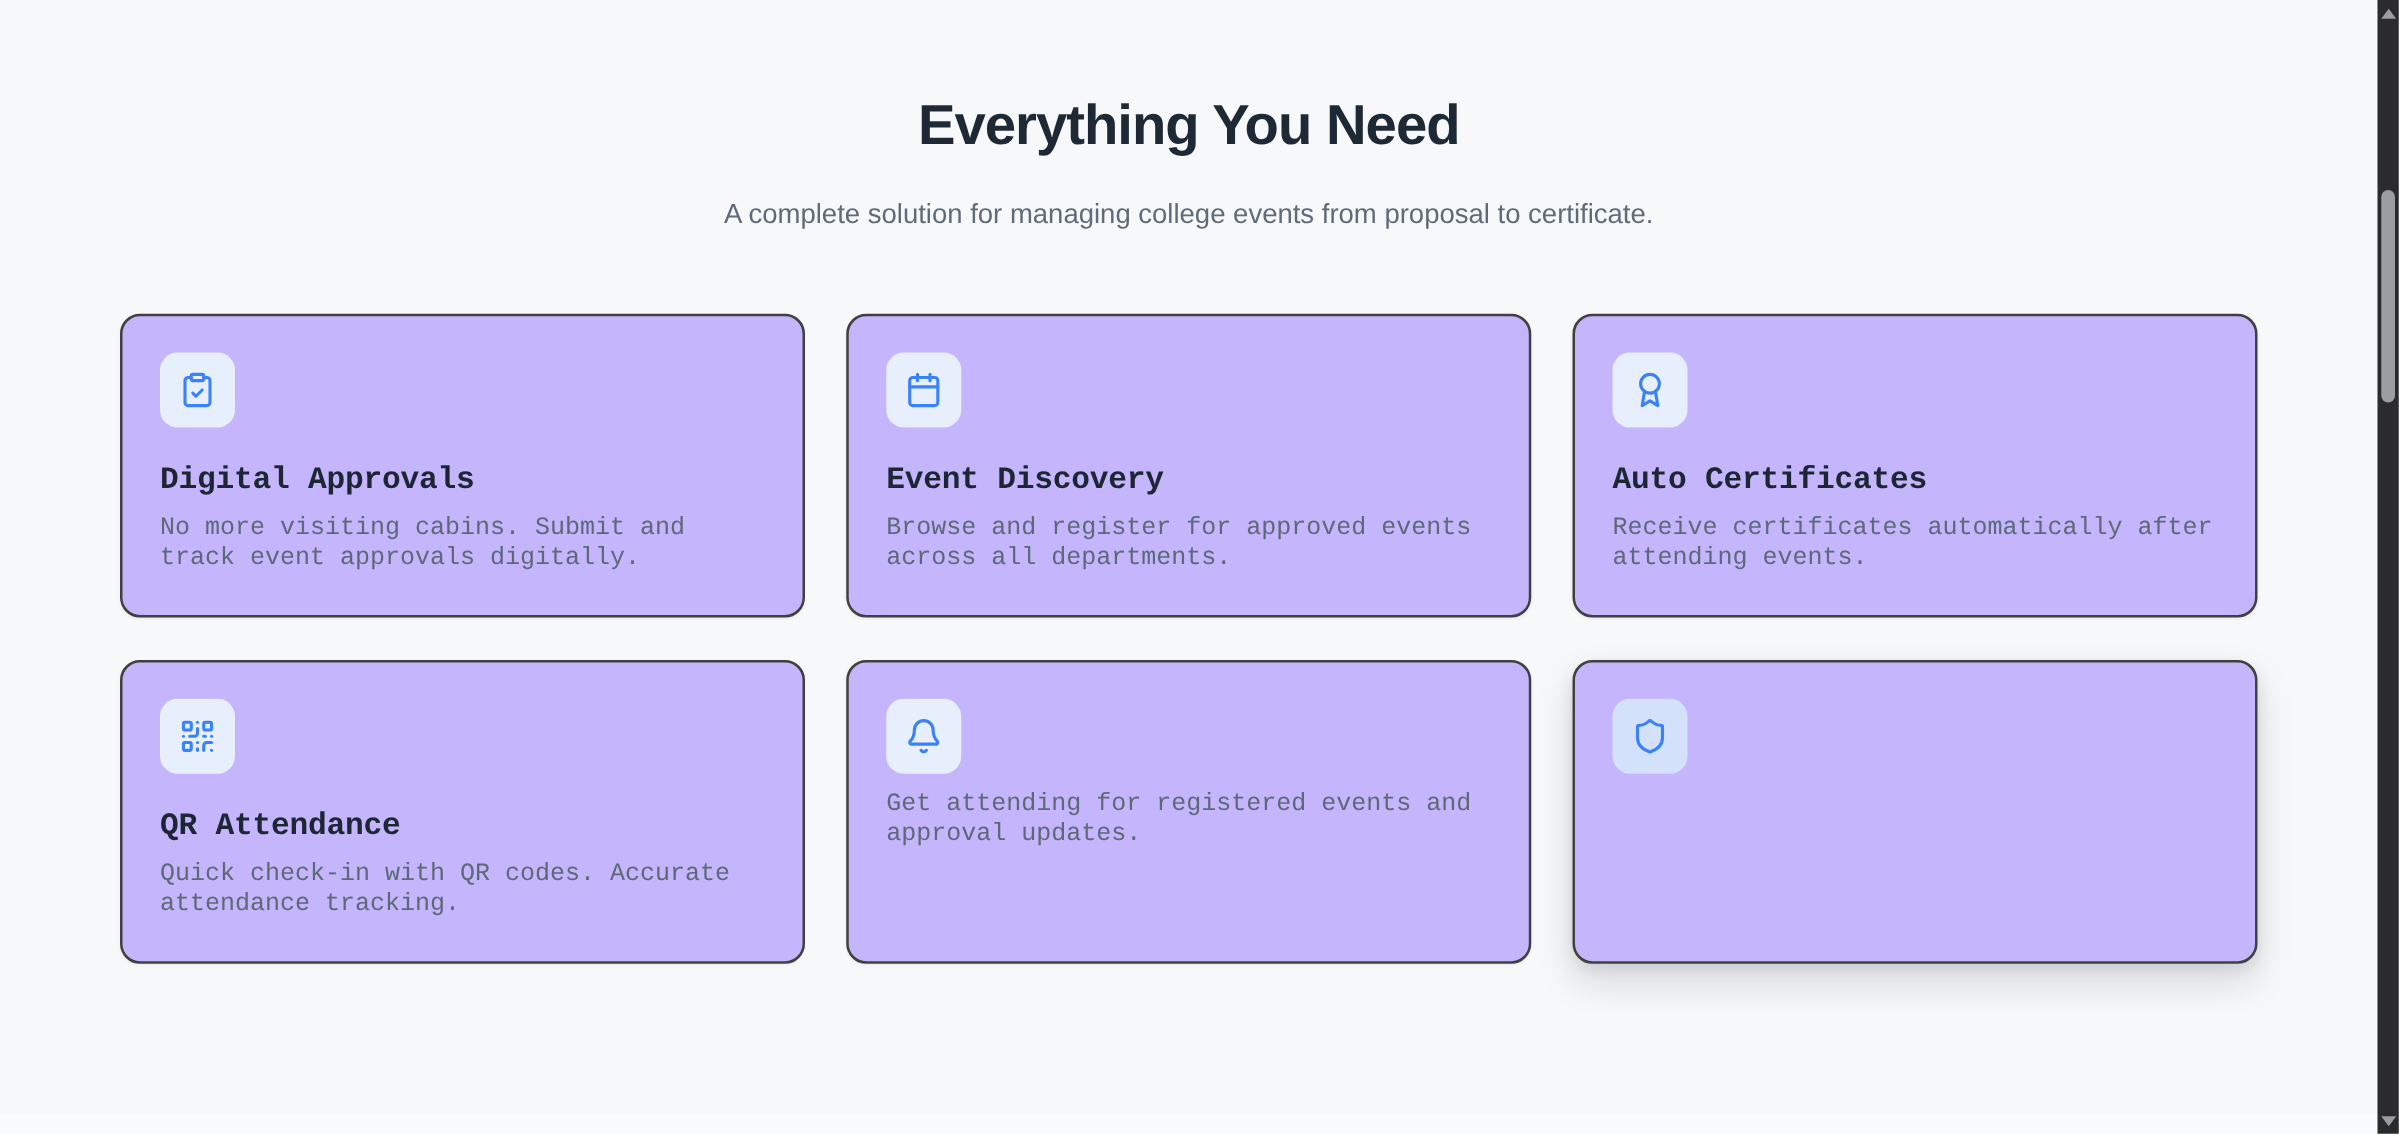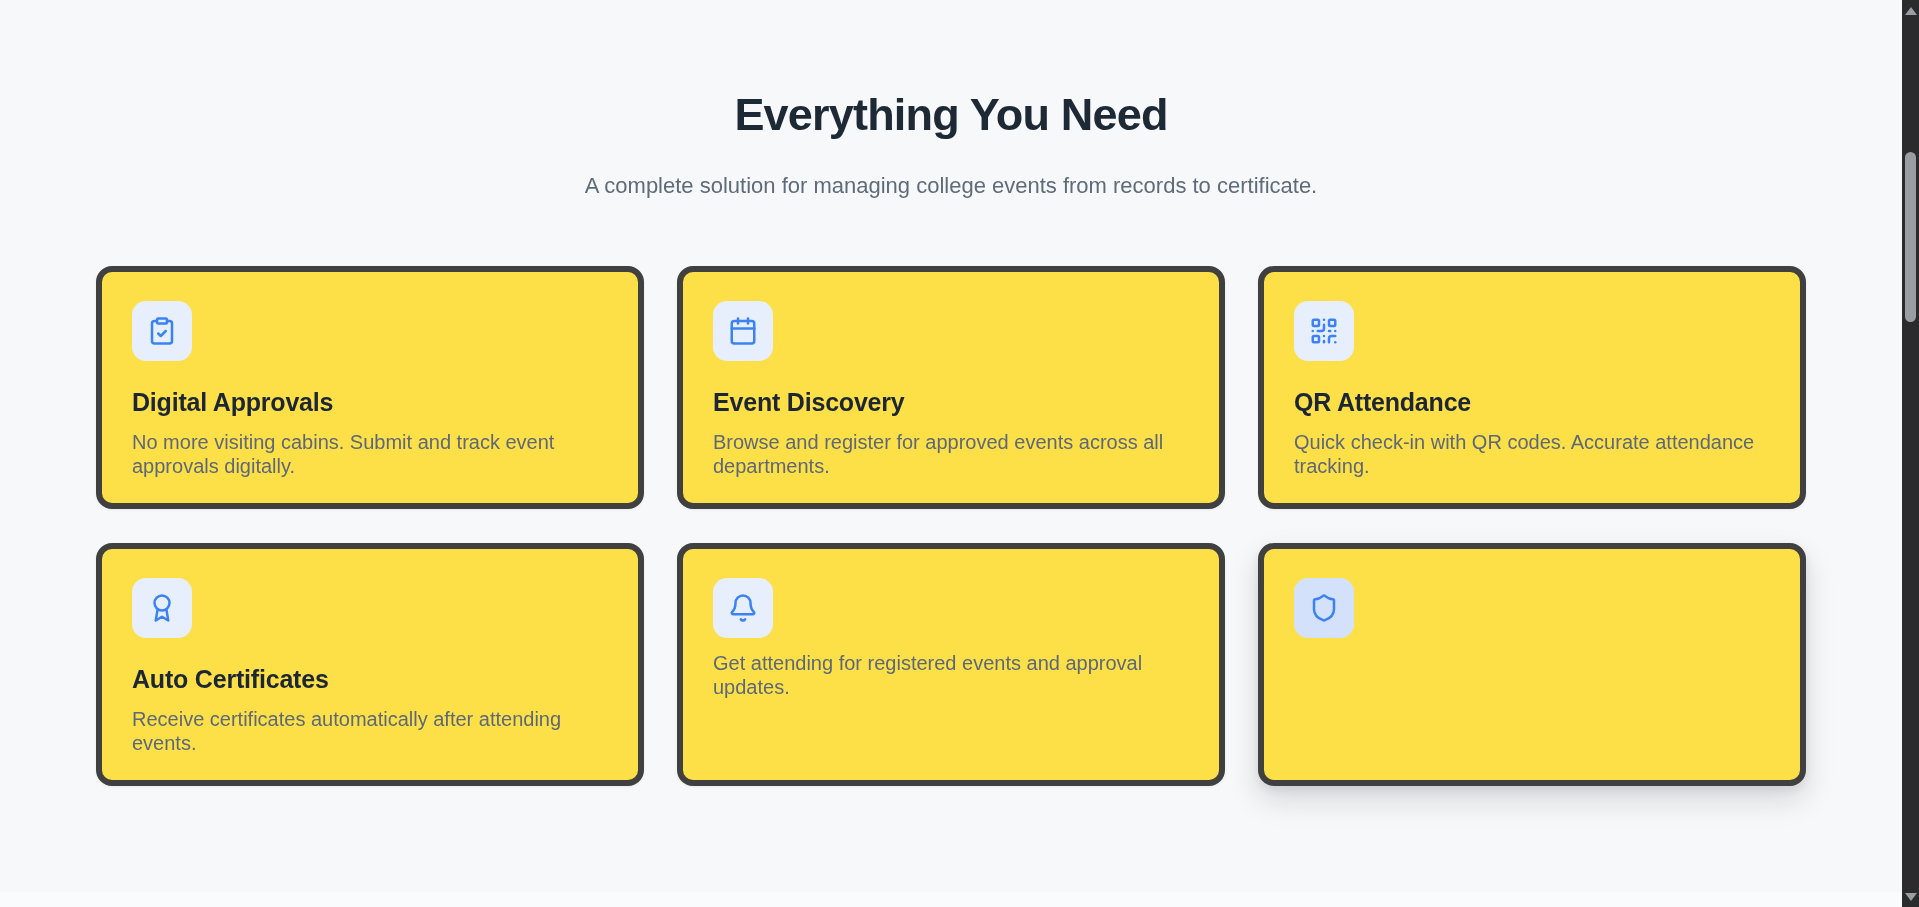--- a/index.html
+++ b/index.html
@@ -15,21 +15,21 @@
     position: absolute; left: 0; top: 0;
     width: 1902px; height: 907px;
   }
   .bottom-strip {
     position: absolute; left: 0; bottom: 0;
     width: 1902px; height: 15px;
     background: #fafbfc;
   }
   .section-header { padding-top: 70px; }
   .section-title {
-    margin: 16px;
+    margin: 1px;
     font-size: 45px;
     line-height: 58px;
     font-weight: 700;
     letter-spacing: -0.8px;
     color: #1e2936;
     text-align: center;
   }
   .section-subtitle {
     margin: 27px 0 0 0;
     font-size: 22px;
@@ -38,26 +38,27 @@
     text-align: center;
   }
   .features-grid {
     width: 1710px;
     margin: 65px auto 0 auto;
     display: grid;
     grid-template-columns: repeat(3, 1fr);
     gap: 34px 33px;
   }
   .feature-card {
-    background: #fde047;
-    border: 6px solid #404040;
+    background: #c4b5fd;
+    border: 2px solid #404040;
     border-radius: 16px;
     padding: 29px 30px;
     height: 243px;
     box-shadow: 0 1px 3px rgba(16,24,40,0.06);
+    font-family: Liberation Mono, monospace;
   }
   .feature-card.highlighted {
     box-shadow: 0 14px 30px rgba(16,24,40,0.14), 0 4px 10px rgba(16,24,40,0.08);
   }
   .icon-box {
     width: 60px; height: 60px;
     border-radius: 14px;
     background: var(--icon-bg, #e7eefc);
     display: flex; align-items: center; justify-content: center;
   }
@@ -116,21 +117,21 @@
     border-radius: 6px;
     background: #9a9da1;
   }
 </style>
 </head>
 <body>
 
 <div class="viewport">
   <div class="section-header">
     <h1 class="section-title">Everything You Need</h1>
-    <p class="section-subtitle">A complete solution for managing college events from records to certificate.</p>
+    <p class="section-subtitle">A complete solution for managing college events from proposal to certificate.</p>
   </div>
 
   <div class="features-grid">
 
     <div class="feature-card">
       <div class="icon-box">
         <svg viewBox="0 0 24 24">
           <rect x="8" y="2" width="8" height="4" rx="1" ry="1"></rect>
           <path d="M16 4h2a2 2 0 0 1 2 2v14a2 2 0 0 1-2 2H6a2 2 0 0 1-2-2V6a2 2 0 0 1 2-2h2"></path>
           <path d="m9 14 2 2 4-4"></path>
@@ -144,20 +145,31 @@
       <div class="icon-box">
         <svg viewBox="0 0 24 24">
           <path d="M8 2v4"></path>
             <path d="M16 2v4"></path>
           <rect x="3" y="4" width="18" height="18" rx="2"></rect>
           <path d="M3 10h18"></path>
         </svg>
       </div>
       <h3 class="feature-title">Event Discovery</h3>
       <p class="feature-desc">Browse and register for approved events across all departments.</p>
+    </div>
+
+    <div class="feature-card">
+      <div class="icon-box">
+        <svg viewBox="0 0 24 24">
+          <circle cx="12" cy="8" r="6"></circle>
+          <path d="M15.477 12.89 17 22l-5-3-5 3 1.523-9.11"></path>
+        </svg>
+      </div>
+      <h3 class="feature-title">Auto Certificates</h3>
+      <p class="feature-desc">Receive certificates automatically after attending events.</p>
     </div>
 
     <div class="feature-card">
       <div class="icon-box">
         <svg viewBox="0 0 24 24">
           <rect x="3" y="3" width="5" height="5" rx="1"></rect>
           <rect x="16" y="3" width="5" height="5" rx="1"></rect>
           <rect x="3" y="16" width="5" height="5" rx="1"></rect>
           <path d="M21 16h-3a2 2 0 0 0-2 2v3"></path>
           <path d="M21 21v.01"></path>
@@ -170,31 +182,20 @@
             <path d="M12 21v-1"></path>
         </svg>
       </div>
       <h3 class="feature-title">QR Attendance</h3>
       <p class="feature-desc">Quick check-in with QR codes. Accurate attendance tracking.</p>
     </div>
 
     <div class="feature-card">
       <div class="icon-box">
         <svg viewBox="0 0 24 24">
-          <circle cx="12" cy="8" r="6"></circle>
-          <path d="M15.477 12.89 17 22l-5-3-5 3 1.523-9.11"></path>
-        </svg>
-      </div>
-      <h3 class="feature-title">Auto Certificates</h3>
-      <p class="feature-desc">Receive certificates automatically after attending events.</p>
-    </div>
-
-    <div class="feature-card">
-      <div class="icon-box">
-        <svg viewBox="0 0 24 24">
           <path d="M10.268 21a2 2 0 0 0 3.464 0"></path>
           <path d="M3.262 15.326A1 1 0 0 0 4 17h16a1 1 0 0 0 .74-1.673C19.41 13.956 18 12.499 18 8A6 6 0 0 0 6 8c0 4.499-1.411 5.956-2.738 7.326"></path>
         </svg>
       </div>
       <p class="feature-desc">Get attending for registered events and approval updates.</p>
     </div>
 
     <div class="feature-card highlighted">
       <div class="icon-box">
         <svg viewBox="0 0 24 24">

